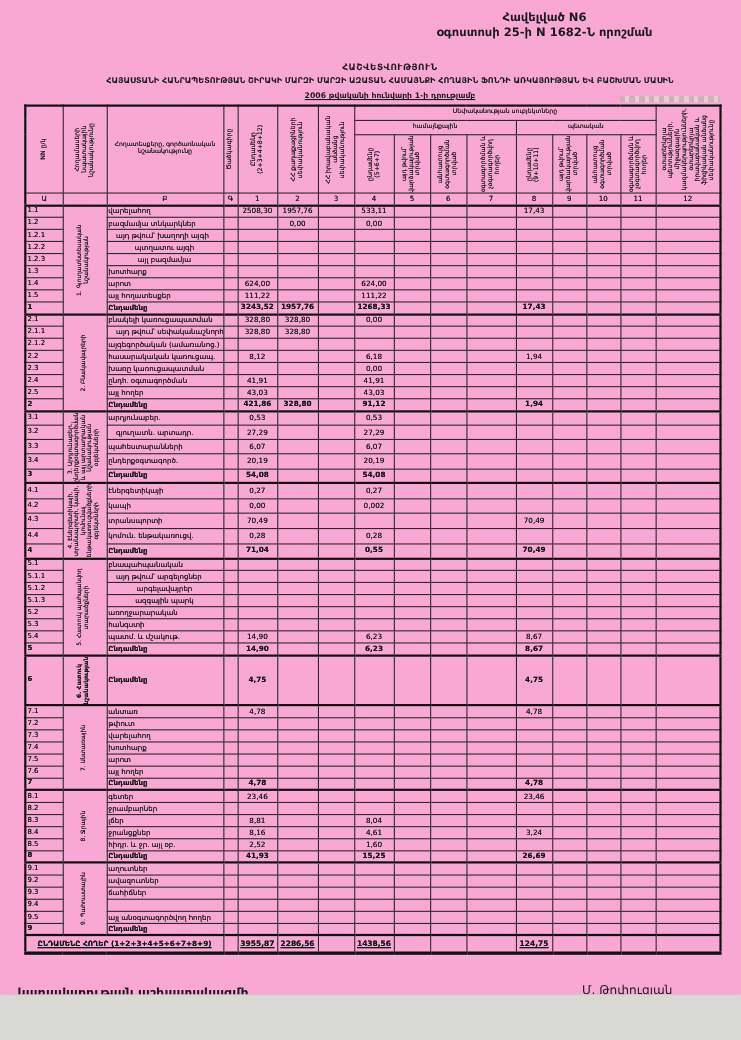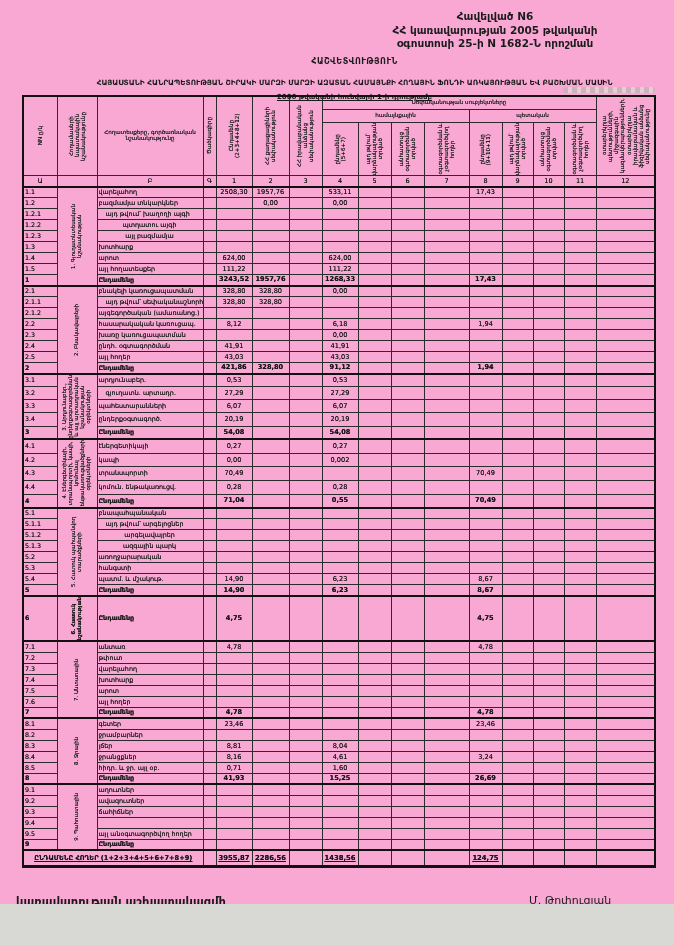--- a/index.html
+++ b/index.html
@@ -5,21 +5,21 @@
   html,body{margin:0;padding:0;}
   body{font-family:"DejaVu Sans",sans-serif;background:#d8d8d4;}
   .page{position:relative;width:674px;height:904px;background:#f9a8d4;color:#1b1b1b;overflow:hidden;
         box-shadow:0 0 6px rgba(0,0,0,.3);}
   .page *{box-sizing:border-box;}
 
   .appendix{position:absolute;top:10px;left:330px;width:330px;text-align:center;
             font-weight:bold;font-size:10.5px;line-height:1.3;}
   .titleblock{position:absolute;top:57px;left:0;width:674px;text-align:center;font-weight:bold;padding-left:35px;}
   .titleblock .h{font-size:8px;letter-spacing:.5px;}
-  .titleblock .s{font-size:7.3px;margin-top:12px;}
+  .titleblock .s{font-size:7.3px;margin-top:2px;}
   .titleblock .d{font-size:7px;margin-top:6px;text-decoration:underline;}
   .smudge{position:absolute;top:87px;left:563px;width:92px;height:6px;border-radius:3px;
           background:repeating-linear-gradient(90deg,#b9b7b0 0 5px,#dedcd6 5px 9px);opacity:.7;}
 
   table.report{position:absolute;top:95px;left:22px;border-collapse:collapse;table-layout:fixed;
                width:634px;font-size:7px;line-height:1;}
   table.report th,table.report td{border:1px solid #2b2b2b;padding:0 1px;overflow:hidden;
                white-space:nowrap;height:11px;font-weight:normal;color:#161616;
                text-shadow:0 0 .4px #3a3a3a;}
   table.report{border:2px solid #111;}
@@ -44,21 +44,20 @@
   .footer{position:absolute;top:896px;left:16px;font-weight:bold;font-size:11.5px;line-height:1.2;}
   .signature{position:absolute;top:894px;left:505px;font-weight:normal;font-size:11px;margin-left:24px;}
 </style>
 </head>
 <body>
 
 <div class="page">
 
   <div class="appendix">
     <div>Հավելված N6</div>
-    <div>ՀՀ կառավարության 2005 թվականի</div>
     <div>օգոստոսի 25-ի N 1682-Ն որոշման</div>
   </div>
 
   <div class="titleblock">
     <div class="h">ՀԱՇՎԵՏՎՈՒԹՅՈՒՆ</div>
     <div class="s">ՀԱՅԱՍՏԱՆԻ ՀԱՆՐԱՊԵՏՈՒԹՅԱՆ ՇԻՐԱԿԻ ՄԱՐԶԻ ՄԱՐԶԻ ԱԶԱՏԱՆ ՀԱՄԱՅՆՔԻ ՀՈՂԱՅԻՆ ՖՈՆԴԻ ԱՌԿԱՅՈՒԹՅԱՆ ԵՎ ԲԱՇԽՄԱՆ ՄԱՍԻՆ</div>
     <div class="d">2006 թվականի հունվարի 1-ի դրությամբ</div>
   </div>
 
   <div class="smudge"></div>
@@ -980,21 +979,21 @@
           <td class="val">3,24</td>
           <td class="val"></td>
           <td class="val"></td>
           <td class="val"></td>
           <td class="val"></td>
         </tr>
         <tr>
           <td class="nn">8.5</td>
           <td class="lbl ">հիդր. և ջր. այլ օբ.</td>
           <td class="val"></td>
-          <td class="val">0,71</td>
+          <td class="val">2,52</td>
           <td class="val"></td>
           <td class="val"></td>
           <td class="val">1,60</td>
           <td class="val"></td>
           <td class="val"></td>
           <td class="val"></td>
           <td class="val"></td>
           <td class="val"></td>
           <td class="val"></td>
           <td class="val"></td>

